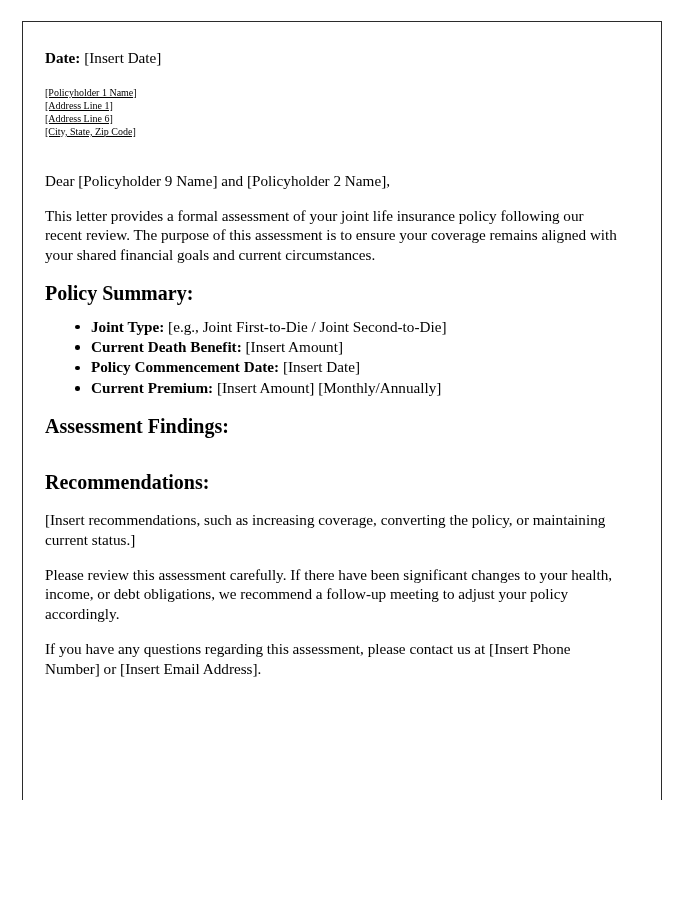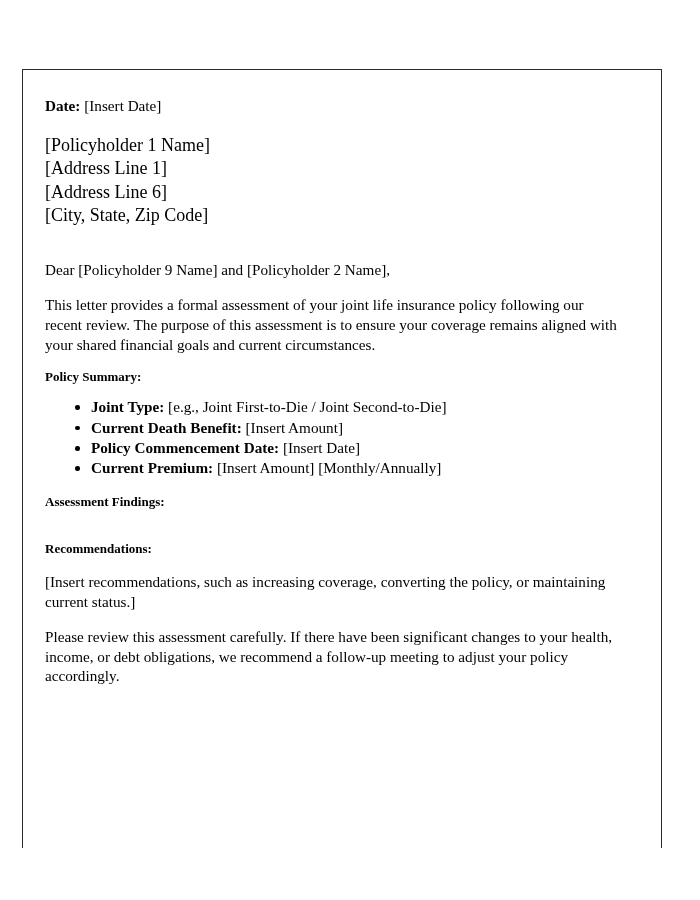--- a/index.html
+++ b/index.html
@@ -19,21 +19,20 @@
     position: absolute;
     left: 22px;
     top: 21px;
     width: 640px;
     height: 779px;
     border: 1.5px solid #2b2b2b;
     border-bottom: none;
     box-sizing: border-box;
     background: #ffffff;
     overflow: hidden;
-    margin-top: 48px;
   }
 
   .doc-body {
     position: absolute;
     left: 22px;
     top: 26px;
     width: 578px;
   }
 
   p, .blk {
@@ -43,34 +42,35 @@
     text-align: left;
   }
 
   .gap-lg { height: 18px; }
   .gap-md { height: 15px; }
   .gap-sm { height: 11px; }
 
   .bold { font-weight: bold; }
 
   .addr-line {
-    font-size: 18px;
+    font-size: 10px;
     line-height: 1.30;
     white-space: nowrap;
+    text-decoration: underline;
   }
 
   .subject-line {
     font-weight: bold;
     font-size: 15.2px;
     line-height: 1.30;
   }
 
   .section-head {
     font-weight: bold;
-    font-size: 13px;
+    font-size: 20px;
     line-height: 1.30;
   }
 
   ul.policy-list {
     margin: 0;
     padding: 0 0 0 30px;
     list-style: none;
   }
   ul.policy-list li {
     position: relative;
@@ -163,17 +163,18 @@
     <div class="gap-md"></div>
 
     <p class="blk">[Insert recommendations, such as increasing coverage, converting the policy, or maintaining current status.]</p>
 
     <div class="gap-md"></div>
 
     <p class="blk">Please review this assessment carefully. If there have been significant changes to your health, income, or debt obligations, we recommend a follow-up meeting to adjust your policy accordingly.</p>
 
     <div class="gap-md"></div>
 
+    <p class="blk">If you have any questions regarding this assessment, please contact us at [Insert Phone Number] or [Insert Email Address].</p>
 
     <div class="gap-md"></div>
 
   </div>
 </div>
 
 </body></html>

